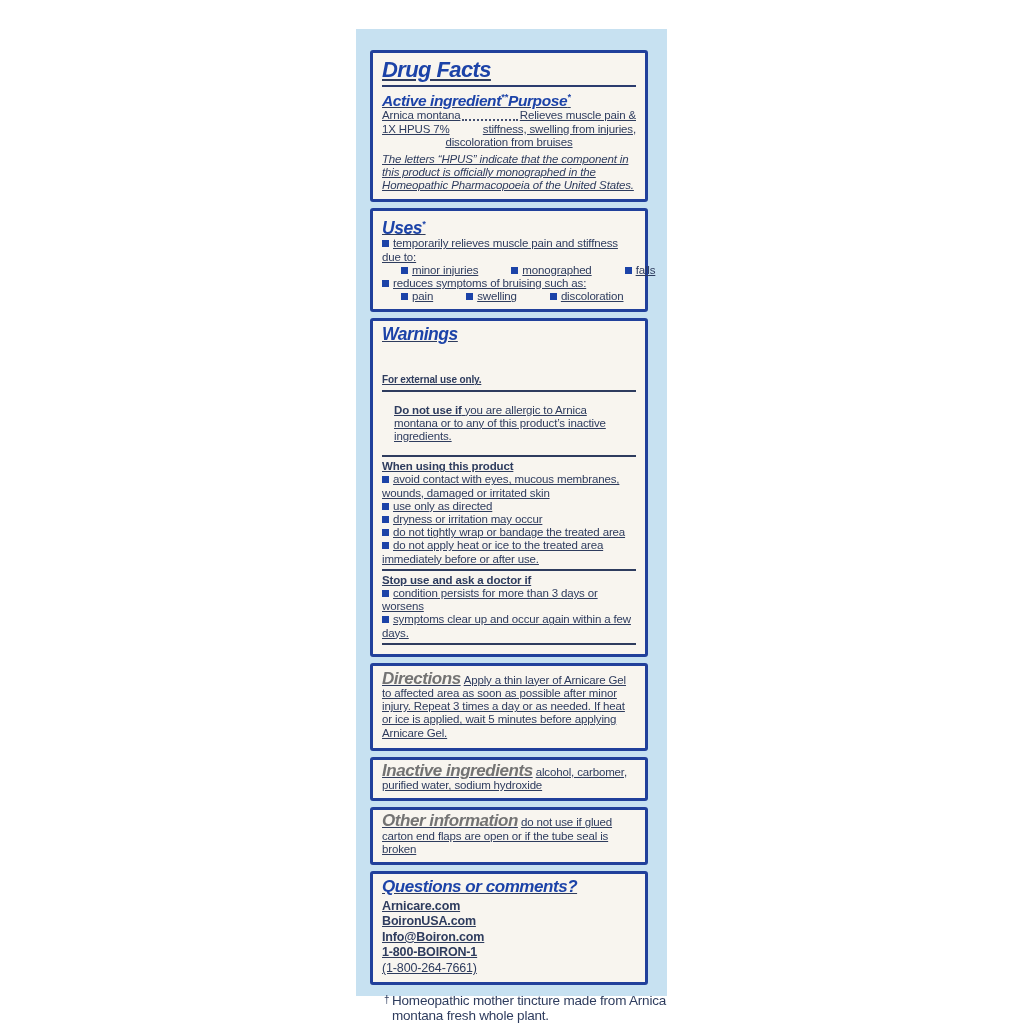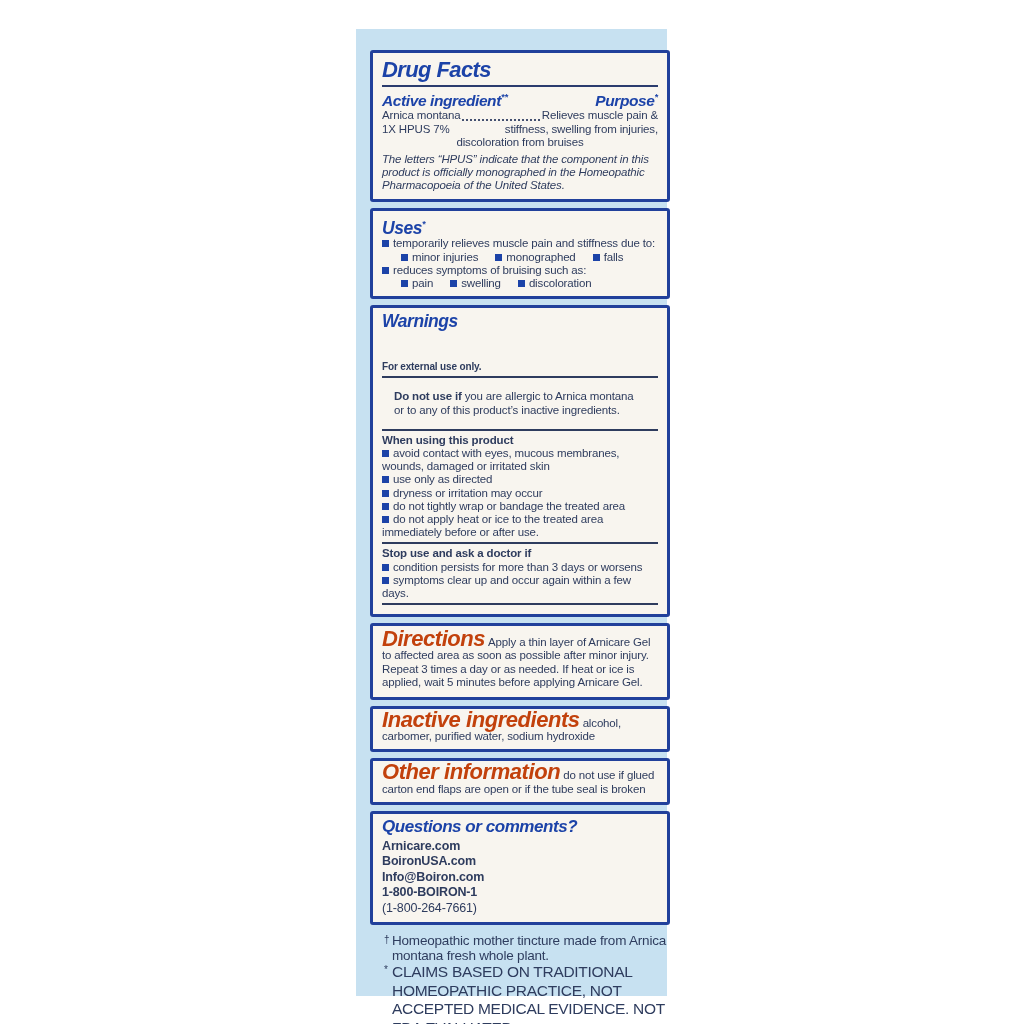--- a/index.html
+++ b/index.html
@@ -9,62 +9,62 @@
     font-family:"Liberation Sans", sans-serif;
     -webkit-font-smoothing:antialiased;
   }
   .panel {
     position:absolute; left:356px; top:29px; width:311px; height:967px;
     background:#c7e1f1;
   }
   .panel-inner { padding:21px 0 0 14px; }
 
   .box {
-    width:300px; box-sizing:border-box;
+    width:278px; box-sizing:border-box;
     background:#f8f5ef;
     border:3px solid #21409b; border-radius:3px;
     padding:3px 9px 6px 9px;
     margin-bottom:6px;
     color:#2e3c5e;
-    font-size:11.5px; line-height:13.2px; letter-spacing:-0.15px;
+    font-size:11.5px; line-height:13.2px; letter-spacing:-0.15px;text-decoration:underline;
   }
 
   .df-title {
     color:#1c43a8; font-size:22px; line-height:26px;
     font-style:italic; font-weight:bold; letter-spacing:-0.6px;
     margin:1px 0 2px 0;
   }
   .title-rule { border:none; border-top:2px solid #2b3c6e; margin:1px 0 4px 0; }
 
-  .col-heads { display:flex; justify-content:space-between; align-items:baseline;
+  .col-heads { display:flex; align-items:baseline;
     color:#1c43a8; font-weight:bold; font-style:italic; font-size:15.5px;
     letter-spacing:-0.4px; margin-bottom:2px; }
   .sup { font-size:9px; vertical-align:super; letter-spacing:0; }
 
   .ing-row1 { display:flex; align-items:flex-end; }
   .leader { flex:1; border-bottom:2px dotted #445070; margin:0 2px 2px 2px; min-width:10px; }
   .ing-row2 { display:flex; justify-content:space-between; }
   .ing-row3 { text-align:center; }
   .hpus-note { font-style:italic; margin-top:4px; }
 
   .sec-head {
     color:#1c43a8; font-weight:bold; font-style:italic;
     font-size:17.5px; line-height:20px; letter-spacing:-0.45px;
   }
   .sec-head-inline {
-    color:#c2410c; font-weight:bold; font-style:italic;
-    font-size:22px; letter-spacing:-0.45px; margin-right:3px;
+    color:#737373; font-weight:bold; font-style:italic;
+    font-size:17px; letter-spacing:-0.45px; margin-right:3px;
   }
 
   .bullet-line { margin:0; }
   .sq {
     display:inline-block; width:7px; height:7px; background:#1c43a8;
     margin-right:4px; position:relative; top:0px;
   }
-  .sub-bullets { padding-left:19px; display:flex; }
+  .sub-bullets { padding-left:19px; display:flex;gap:16px; }
   .sub-item { margin-right:17px; white-space:nowrap; }
 
   .bold { font-weight:bold; }
   .w-rule { border:none; border-top:2px solid #2e3c5e; margin:3px 0; }
   .external { font-weight:bold; font-size:10px;margin-top:29px; }
 
   .q-line-bold { font-weight:bold; font-size:12.5px; line-height:15.5px; }
   .q-line-reg { font-size:12.5px; line-height:15.5px; }
 
   .footnotes { margin:8px 0 0 14px; width:294px; color:#2e3c5e; }

